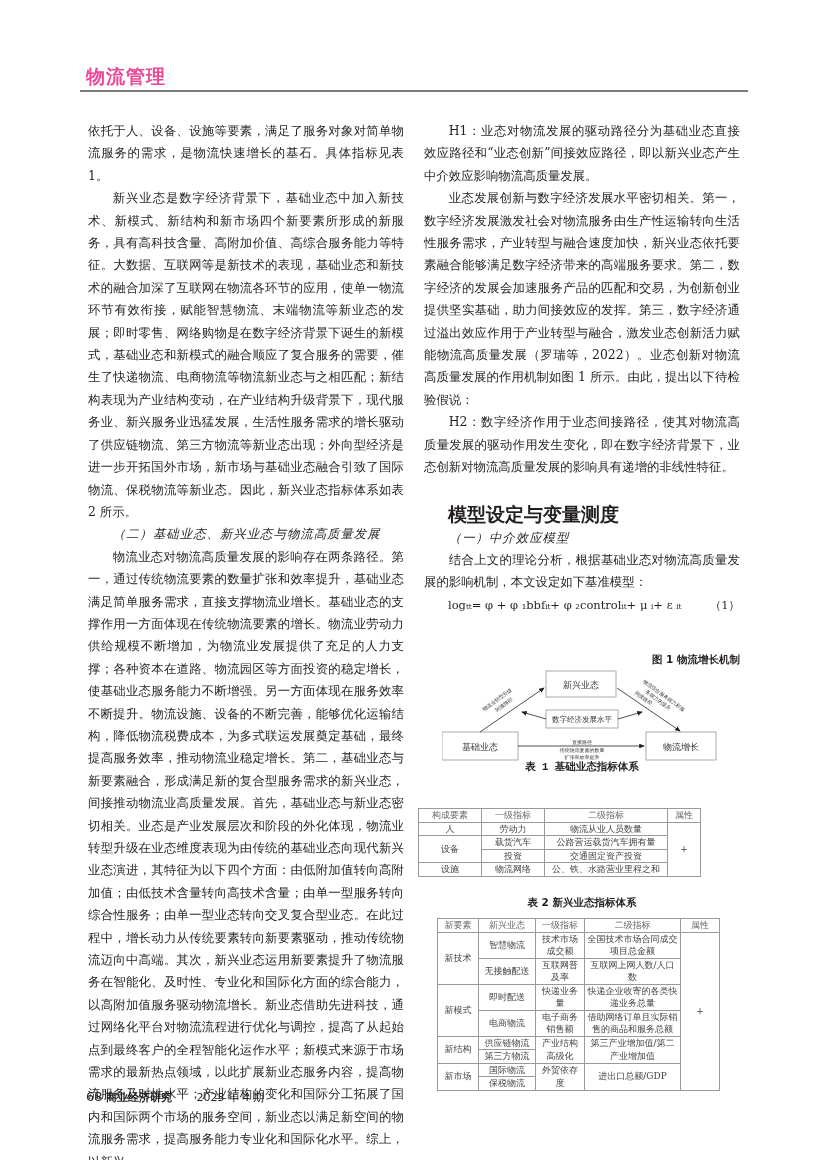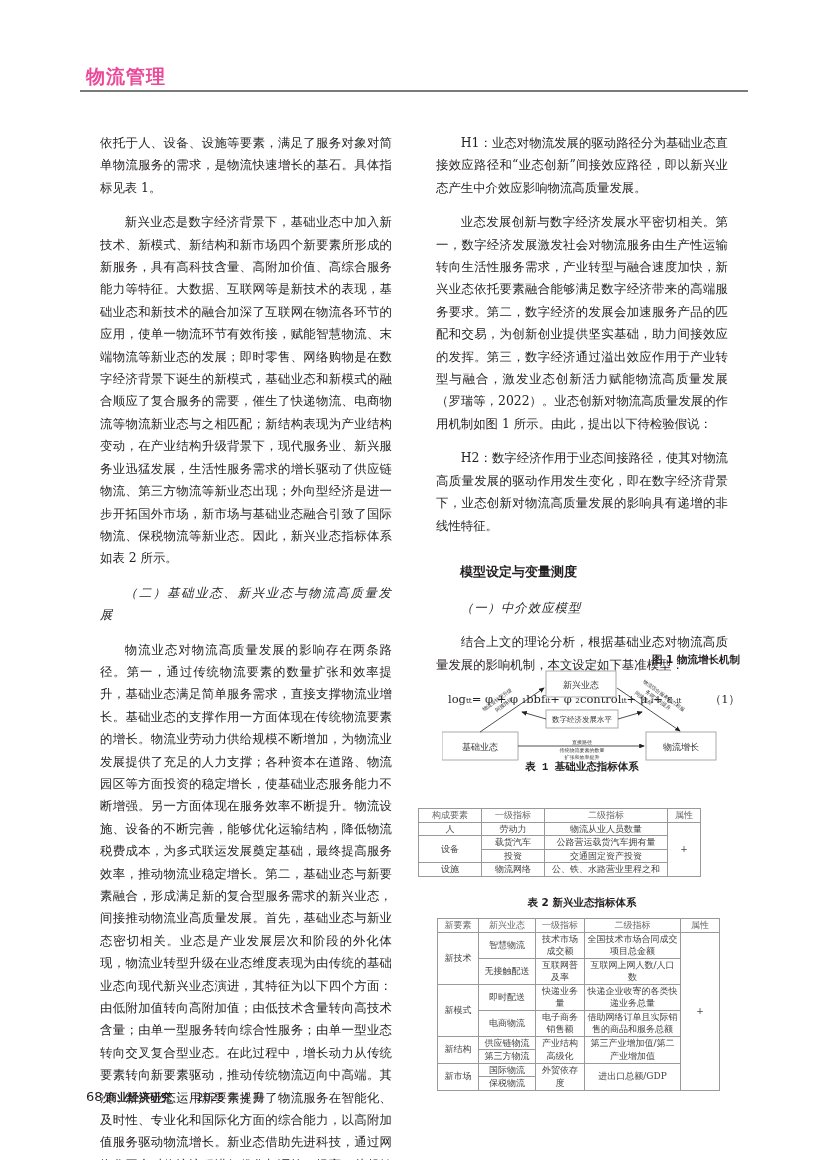--- a/index.html
+++ b/index.html
@@ -4,24 +4,24 @@
 <style>
   html, body { margin:0; padding:0; background:#ffffff; }
   body { width:827px; height:1160px; position:relative; overflow:hidden;
          font-family:"DejaVu Serif", serif; color:#231f20; }
   .header-title { position:absolute; left:86px; top:64px; font-family:Liberation Sans, sans-serif;
          font-weight:bold; font-size:19px; letter-spacing:1px; color:#ec4899; }
   .header-rule { position:absolute; left:80px; top:90px; width:668px; height:2px; background:#7a7a7a; }
   .col { position:absolute; top:120px; width:316px; font-size:12.4px; line-height:22.4px; text-align:justify; }
   .col-left { left:88px; }
   .col-right { left:424px; top:120px; }
-  .col p { margin:12px; }
+  .col p { margin:0; }
   .indent { text-indent:2em; }
   .subhead { text-indent:2em; font-style:italic; letter-spacing:1px; }
-  .section-title { font-family:"DejaVu Sans", sans-serif; font-weight:bold; font-size:13px; margin-top:22px !important; padding-left:24px; line-height:26px; }
+  .section-title { font-family:"DejaVu Sans", sans-serif; font-weight:bold; font-size:19px; margin-top:22px !important; padding-left:24px; line-height:26px; }
   .formula-row { display:flex; justify-content:space-between; padding-left:24px; font-family:"DejaVu Serif", serif; font-size:11.5px; }
   .fig-title { position:absolute; left:424px; top:653px; width:316px; text-align:right;
          font-family:"DejaVu Sans", sans-serif; font-weight:bold; font-size:10.5px; }
   .diagram { position:absolute; left:442px; top:670px; width:300px; height:110px; }
   .diagram svg { width:300px; height:110px; }
   .tbl-title { position:absolute; left:424px; width:316px; text-align:center;
          font-family:"DejaVu Sans", sans-serif; font-weight:bold; font-size:10.5px; }
   table.t { position:absolute; border-collapse:collapse; font-size:9px; color:#444; }
   table.t td { border:1px solid #9a9a9a; text-align:center; padding:0 2px; line-height:12.5px; }
   table.t tr.hdr td { color:#666; }

